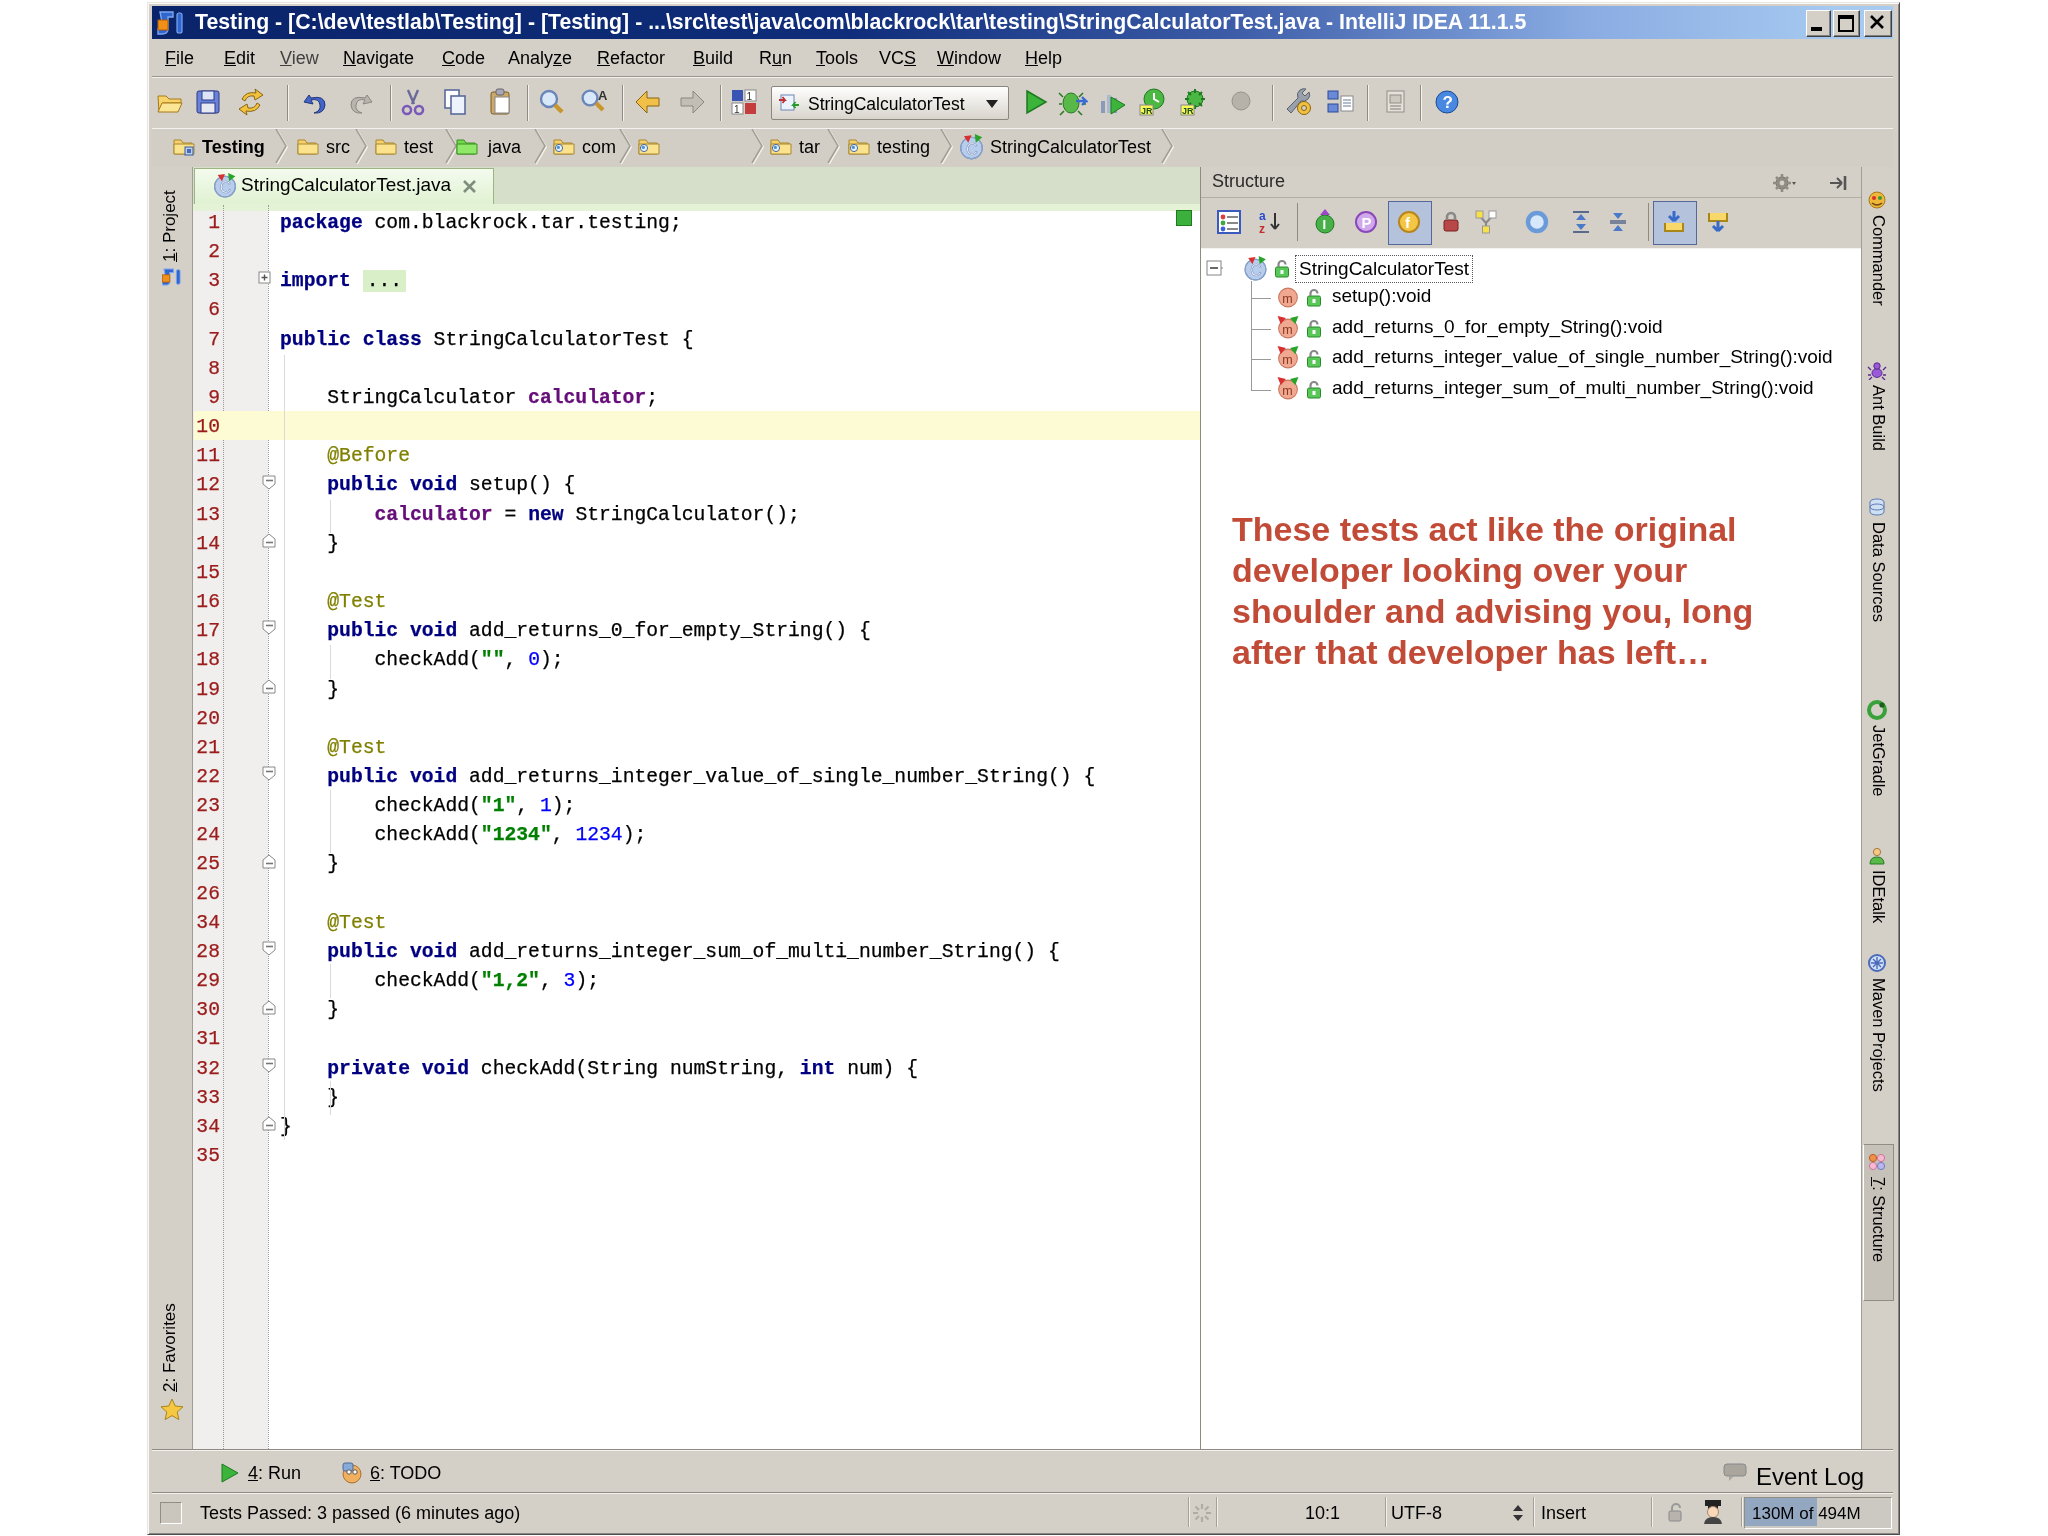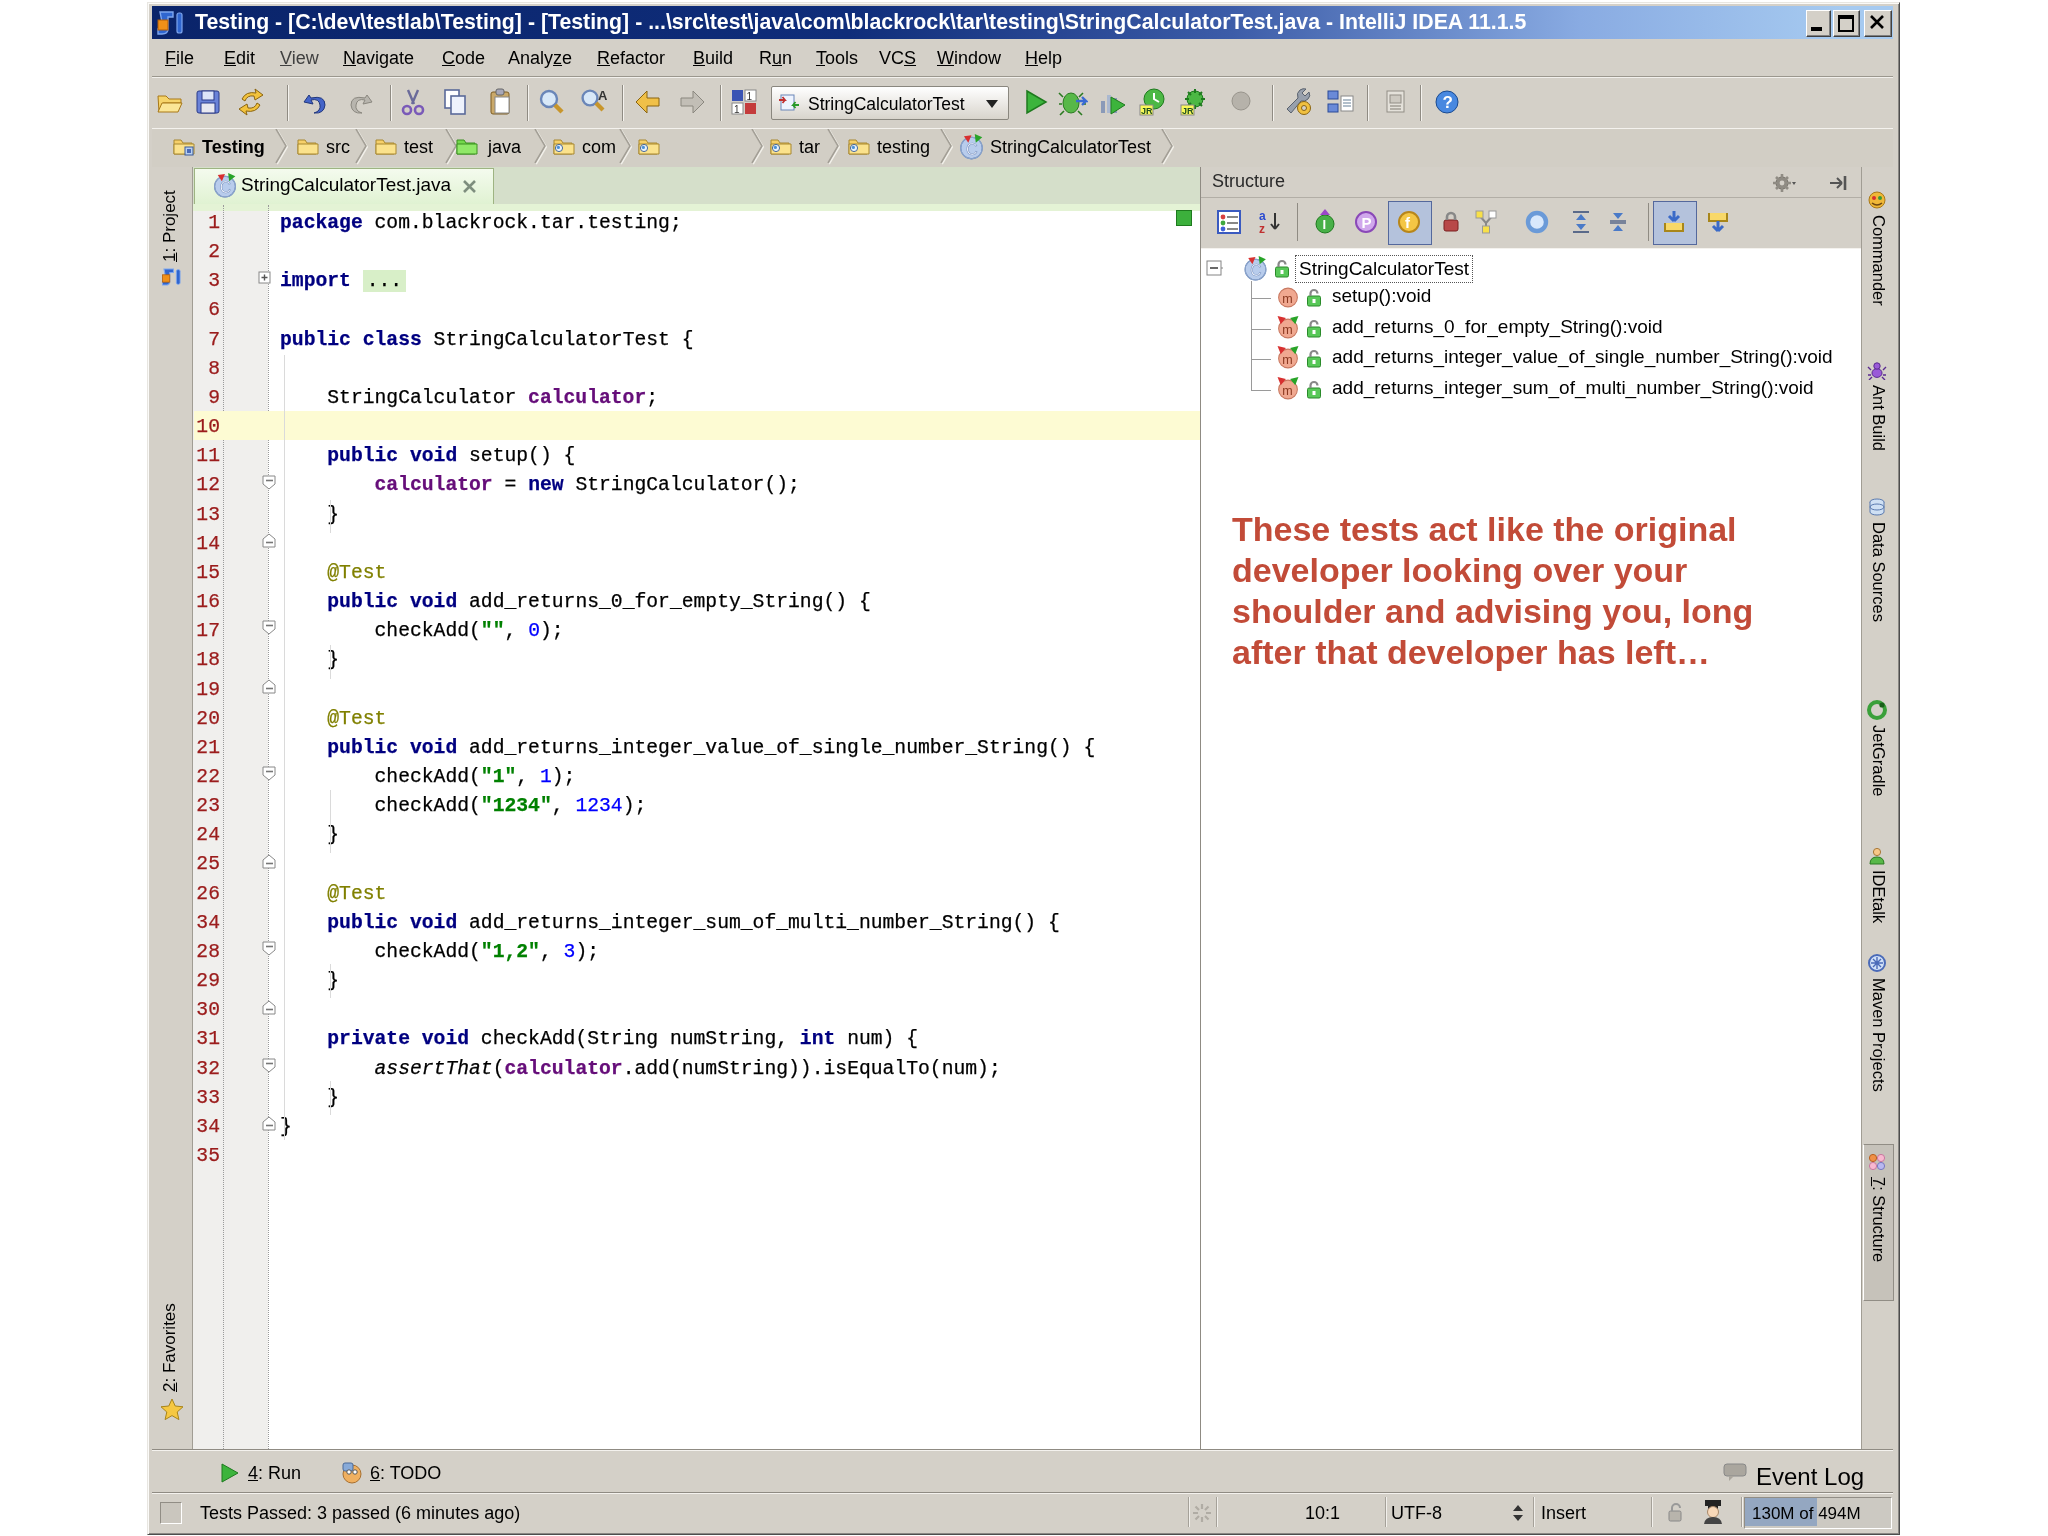--- a/index.html
+++ b/index.html
@@ -341,20 +341,21 @@
     </div>
 <div class="a mono" style="left:280px;top:209px;font-size:19.7px;color:#000;line-height:29.17px;">
       <div style="height:29.17px;white-space:pre;"><span class="k">package</span> com.blackrock.tar.testing;</div>
       <div style="height:29.17px;white-space:pre;"></div>
       <div style="height:29.17px;white-space:pre;"><span class="k">import</span> <span style="background:#d8efc8;"> ... </span></div>
       <div style="height:29.17px;white-space:pre;"></div>
       <div style="height:29.17px;white-space:pre;"><span class="k">public class</span> StringCalculatorTest {</div>
       <div style="height:29.17px;white-space:pre;"></div>
       <div style="height:29.17px;white-space:pre;">    StringCalculator <span class="f">calculator</span>;</div>
       <div style="height:29.17px;white-space:pre;"></div>
+      <div style="height:29.17px;white-space:pre;">    <span class="an">@Before</span></div>
       <div style="height:29.17px;white-space:pre;">    <span class="k">public void</span> setup() {</div>
       <div style="height:29.17px;white-space:pre;">        <span class="f">calculator</span> = <span class="k">new</span> StringCalculator();</div>
       <div style="height:29.17px;white-space:pre;">    }</div>
       <div style="height:29.17px;white-space:pre;"></div>
       <div style="height:29.17px;white-space:pre;">    <span class="an">@Test</span></div>
       <div style="height:29.17px;white-space:pre;">    <span class="k">public void</span> add_returns_0_for_empty_String() {</div>
       <div style="height:29.17px;white-space:pre;">        checkAdd(<span class="s">""</span>, <span class="n">0</span>);</div>
       <div style="height:29.17px;white-space:pre;">    }</div>
       <div style="height:29.17px;white-space:pre;"></div>
       <div style="height:29.17px;white-space:pre;">    <span class="an">@Test</span></div>
@@ -362,21 +363,20 @@
       <div style="height:29.17px;white-space:pre;">        checkAdd(<span class="s">"1"</span>, <span class="n">1</span>);</div>
       <div style="height:29.17px;white-space:pre;">        checkAdd(<span class="s">"1234"</span>, <span class="n">1234</span>);</div>
       <div style="height:29.17px;white-space:pre;">    }</div>
       <div style="height:29.17px;white-space:pre;"></div>
       <div style="height:29.17px;white-space:pre;">    <span class="an">@Test</span></div>
       <div style="height:29.17px;white-space:pre;">    <span class="k">public void</span> add_returns_integer_sum_of_multi_number_String() {</div>
       <div style="height:29.17px;white-space:pre;">        checkAdd(<span class="s">"1,2"</span>, <span class="n">3</span>);</div>
       <div style="height:29.17px;white-space:pre;">    }</div>
       <div style="height:29.17px;white-space:pre;"></div>
       <div style="height:29.17px;white-space:pre;">    <span class="k">private void</span> checkAdd(String numString, <span class="k">int</span> num) {</div>
-      <div style="height:29.17px;white-space:pre;">        <span class="it">assertThat</span>(<span class="f">calculator</span>.add(numString)).isEqualTo(num);</div>
       <div style="height:29.17px;white-space:pre;">    }</div>
       <div style="height:29.17px;white-space:pre;">}</div>
     </div>
 <svg class="a" style="left:258px;top:271px;" width="13" height="13" viewBox="0 0 13 13">
       <rect x="1" y="1" width="11" height="11" fill="#fff" stroke="#888"></rect>
       <path d="M3.5 6.5 h6 M6.5 3.5 v6" stroke="#555" stroke-width="1.4"></path>
     </svg>
 <svg class="a" style="left:262px;top:475px;" width="14" height="15" viewBox="0 0 14 15">
       <path d="M1 1 h12 v8 l-6 5 -6 -5 z" fill="#fff" stroke="#888"></path>
       <path d="M4 5.5 h7" stroke="#777" stroke-width="1.6"></path>

